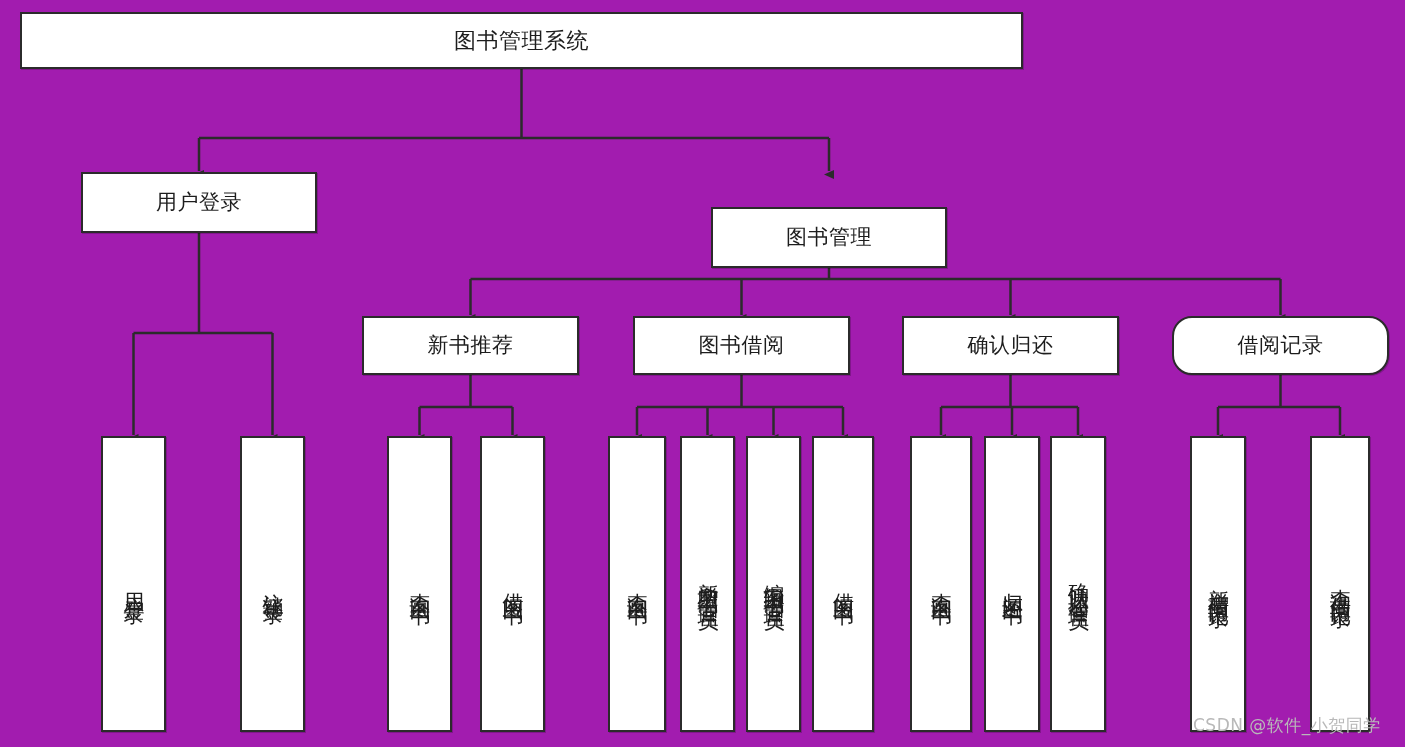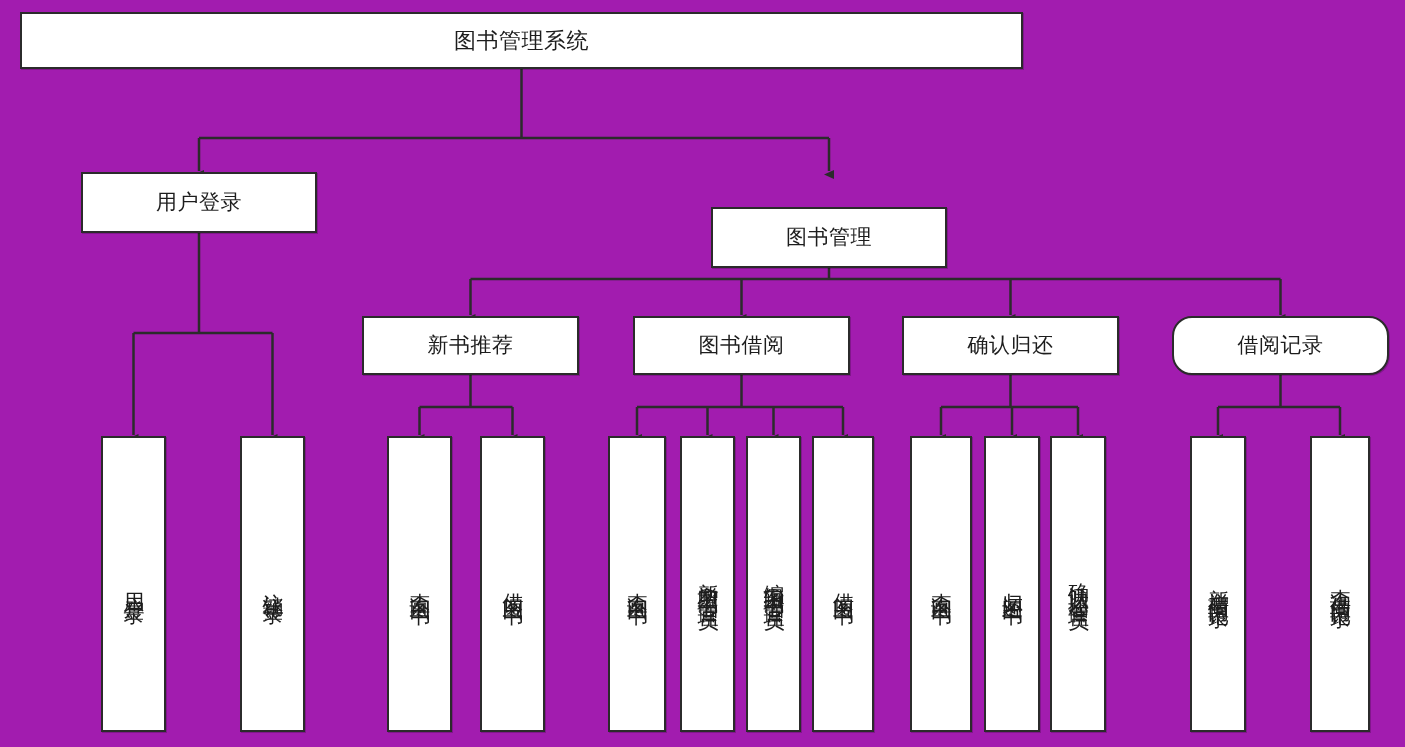--- a/index.html
+++ b/index.html
@@ -174,14 +174,15 @@
         <span class="node-label">确认归还（管理员）</span>
       </div>
       <div class="node-box vert" style="left: 1190px; top: 436px; width: 56px; height: 296px;">
         <span class="node-label">新增借阅记录</span>
       </div>
       <div class="node-box vert" style="left: 1310px; top: 436px; width: 60px; height: 296px;">
         <span class="node-label">查询借阅记录</span>
       </div>
     </div>
 
+  <div class="watermark" id="watermark" style="left: 1193px; top: 714px;">CSDN @软件_小贺同学</div>
 
 </div>
 
 </body></html>

